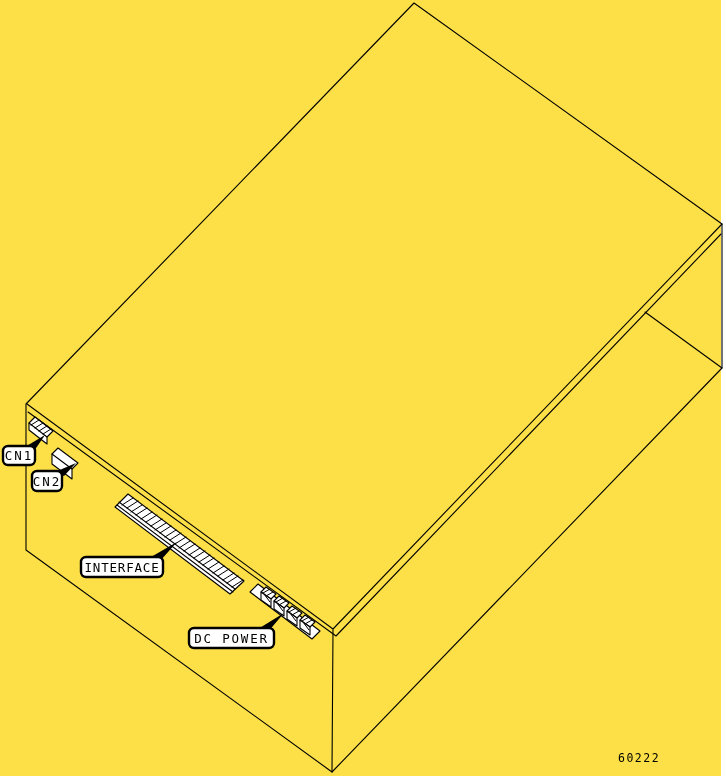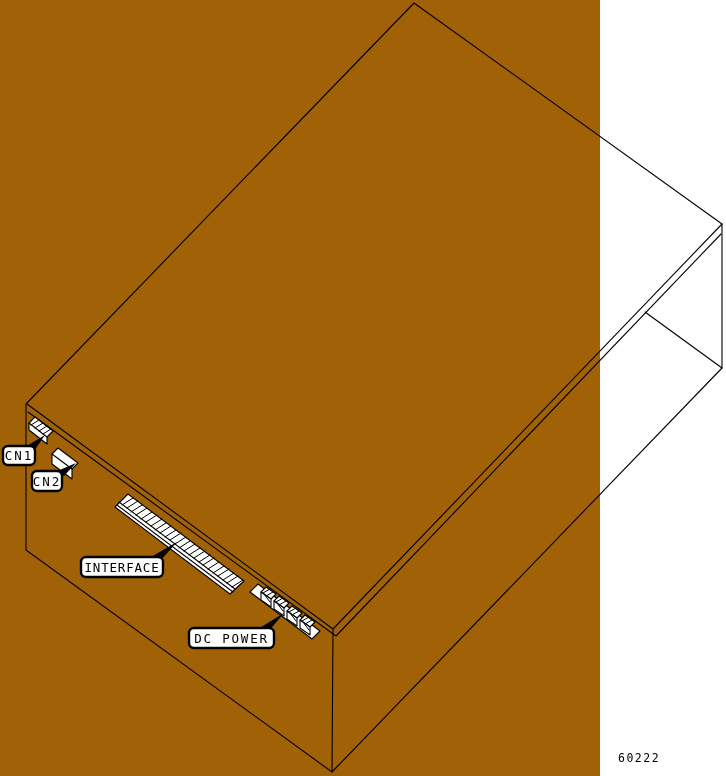--- a/index.html
+++ b/index.html
@@ -6,23 +6,23 @@
     margin: 0;
     padding: 0;
     background: #ffffff;
     width: 726px;
     height: 776px;
     overflow: hidden;
     font-family: "DejaVu Sans Mono", monospace;
   }
   .stage {
     position: relative;
-    width: 600px;
+    width: 721px;
     height: 776px;
-    background: #a16207;
+    background: #fde047;
   }
   svg { display: block; }
   .line {
     fill: none;
     stroke: #000000;
     stroke-width: 1.1;
     stroke-linecap: round;
     stroke-linejoin: round;
   }
   .solid {

